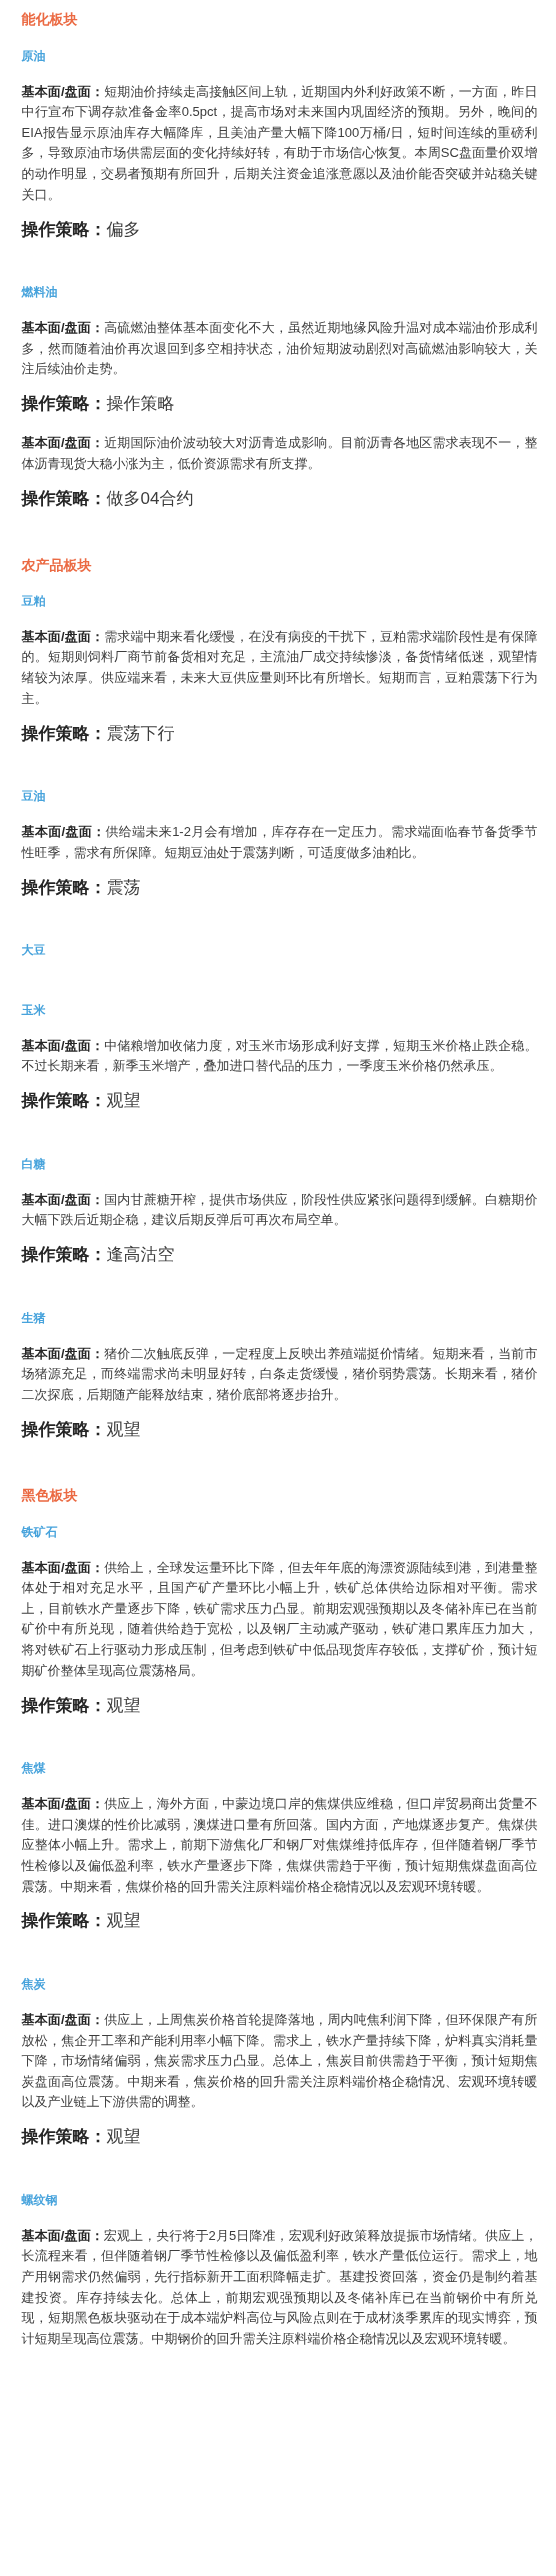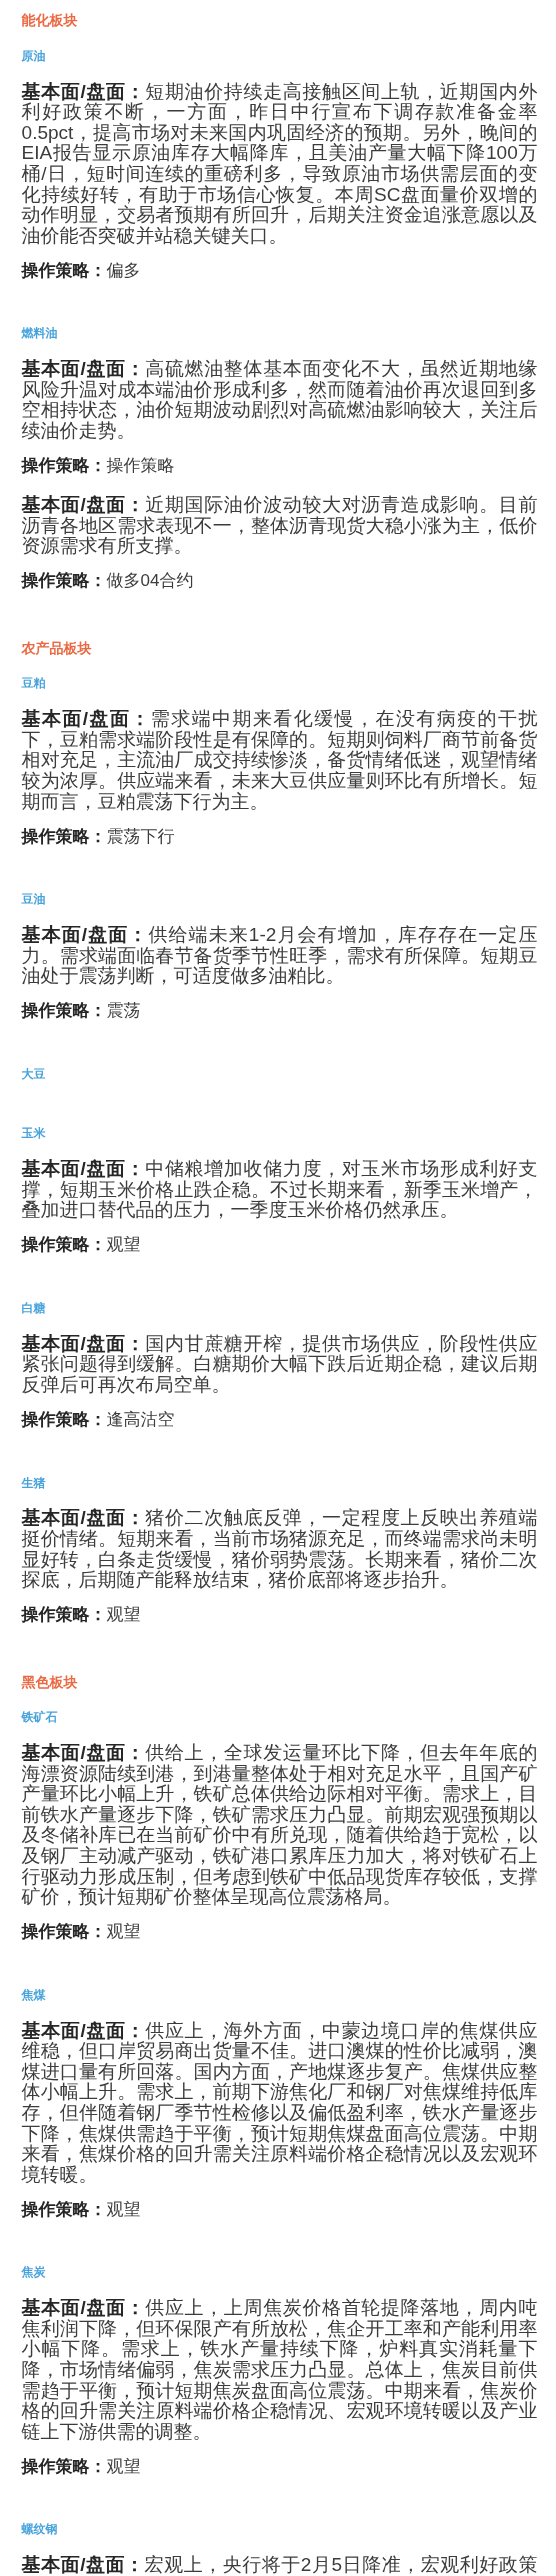--- a/index.html
+++ b/index.html
@@ -15,36 +15,37 @@
   .page {
     padding: 7.2px 19.6px 6.2px 21.6px;
     box-sizing: border-box;
   }
   .section-title {
     font-size: 14px;
     font-weight: 700;
     color: #eb6a43;
     margin: 48px 0 0 0;
     line-height: 1.2;
+    font-family: Liberation Serif, serif;
   }
   .section-title.first {
     margin-top: 5.2px;
   }
   .commodity-title {
     font-size: 12px;
     font-weight: 700;
     color: #47a3dc;
     margin: 45px 0 0 0;
     line-height: 1.2;
   }
   .section-title + .commodity-title {
     margin-top: 19.6px;
   }
   .para {
-    font-size: 19px;
+    font-size: 13px;
     line-height: 20.6px;
     margin: 18.5px 0 0 0;
     color: #3c3c3c;
     text-align: justify;
   }
   .label {
     font-weight: 700;
     color: #262626;
   }
   .strategy {

